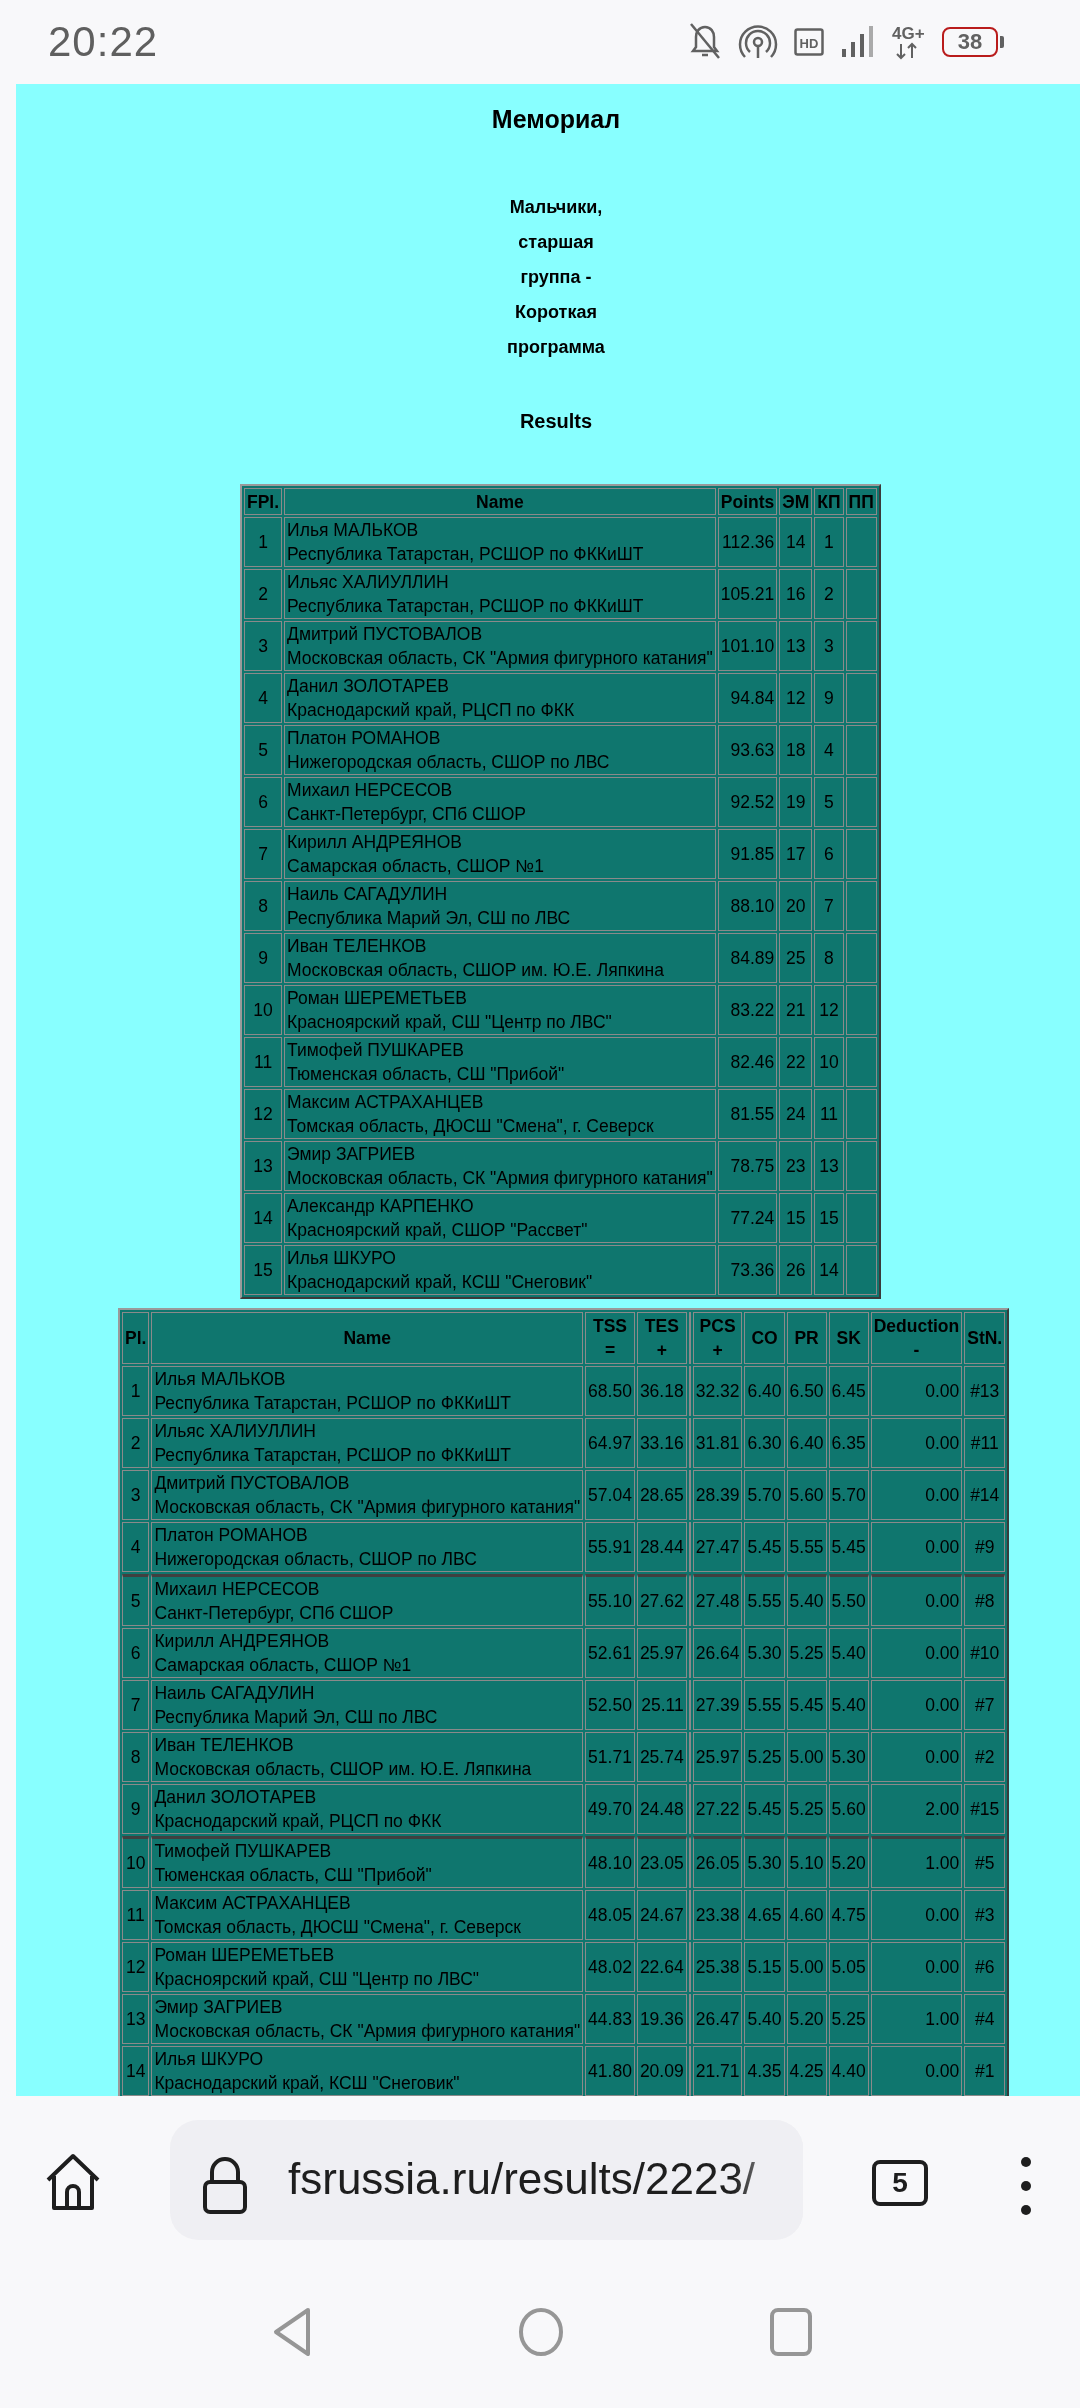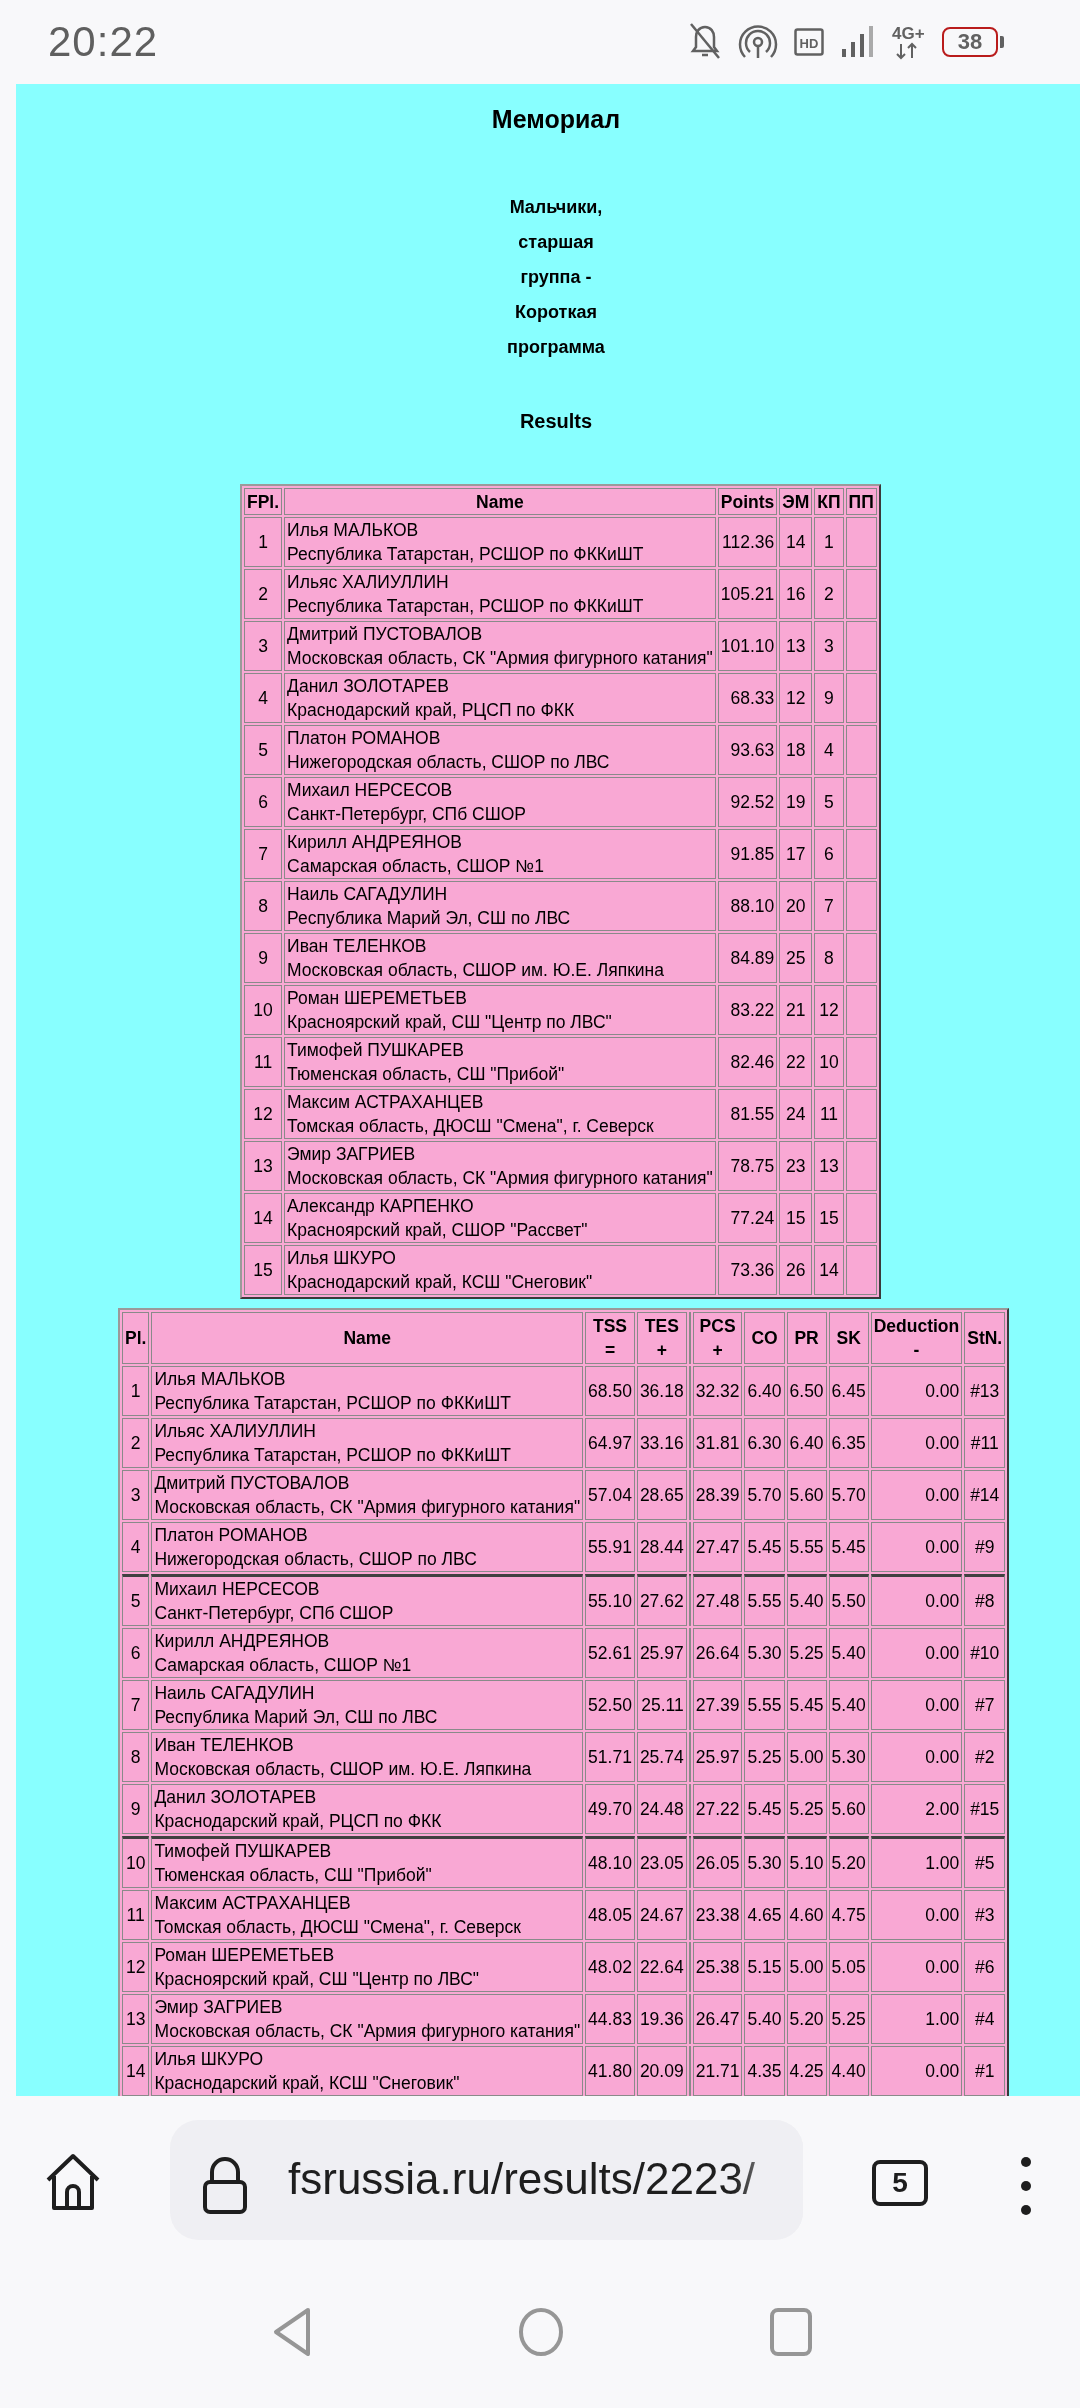--- a/index.html
+++ b/index.html
@@ -15,21 +15,21 @@
   .battery-body { width: 56px; height: 30px; border: 2px solid #b91c1c; border-radius: 8px; font-size: 22px; color: #616161; display: flex; align-items: center; justify-content: center; font-weight: bold; }
   .battery-tip { width: 4px; height: 12px; background: #616161; border-radius: 0 2px 2px 0; margin-left: 2px; }
 
   
   .page { position: absolute; top: 84px; left: 16px; width: 1080px; height: 2012px; background: #88ffff; overflow: hidden; }
   .title-block { position: absolute; left: 0; width: 1080px; text-align: center; font-weight: bold; color: #000; }
   .h-event { top: 18px; font-size: 25px; line-height: 35px; }
   .h-cat { top: 106px; font-size: 18px; line-height: 35px; }
   .h-online { top: 324px; font-size: 20px; line-height: 27px; }
 
-  table.res { position: absolute; border-collapse: separate; border-spacing: 2px; border: 2px solid #707070; border-right-color: #3a3a3a; border-bottom-color: #3a3a3a; border-left-color: #9a9a9a; border-top-color: #9a9a9a; font-size: 17.5px; color: #000; background: #f9a8d4; }
+  table.res { position: absolute; border-collapse: separate; border-spacing: 2px; border: 2px solid #707070; border-right-color: #3a3a3a; border-bottom-color: #3a3a3a; border-left-color: #9a9a9a; border-top-color: #9a9a9a; font-size: 17.5px; color: #000; background: #0f766e; }
   table.res td, table.res th { border: 1.5px solid #8a8a8a; padding: 0 2px; vertical-align: middle; line-height: 24px; }
   table.res th { font-weight: bold; text-align: center; }
   .num { text-align: right; }
   .ctr { text-align: center; }
   .name-cell { text-align: left; white-space: nowrap; }
   .name-cell span { display: block; }
 
   #t1 { left: 224px; top: 400px; width: 632px; }
   #t1 th { height: 27px; }
   #t1 td { height: 50px; }
@@ -159,21 +159,21 @@
           <td class="ctr">13</td>
           <td class="ctr">3</td>
           <td class="ctr"></td>
         </tr>
         <tr>
           <td class="ctr">4</td>
           <td class="name-cell">
             <span>Данил ЗОЛОТАРЕВ</span>
             <span>Краснодарский край, РЦСП по ФКК</span>
           </td>
-          <td class="num">68.33</td>
+          <td class="num">94.84</td>
           <td class="ctr">12</td>
           <td class="ctr">9</td>
           <td class="ctr"></td>
         </tr>
         <tr>
           <td class="ctr">5</td>
           <td class="name-cell">
             <span>Платон РОМАНОВ</span>
             <span>Нижегородская область, СШОР по ЛВС</span>
           </td>

